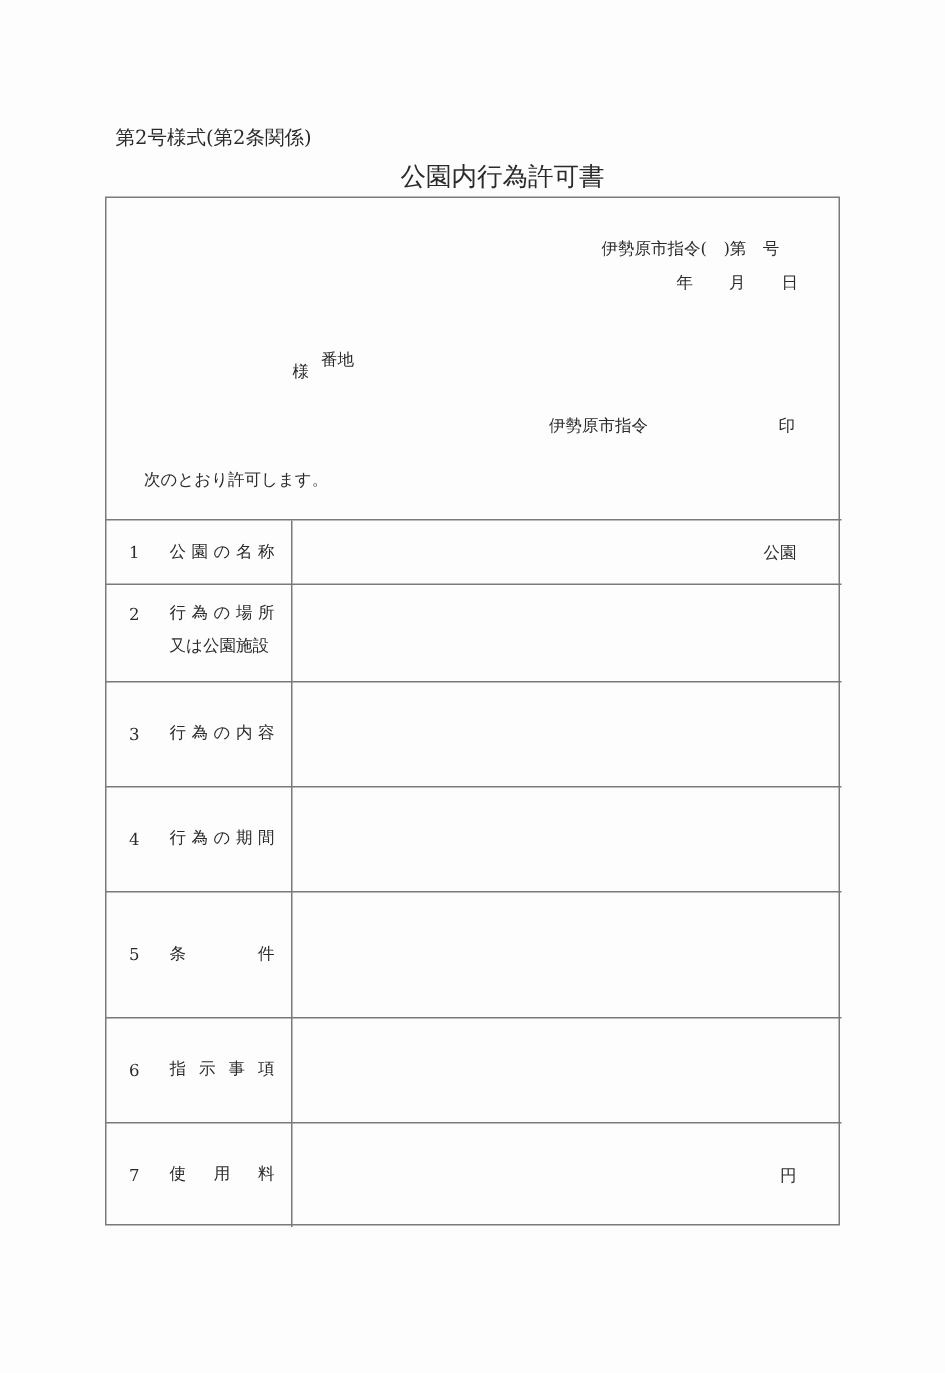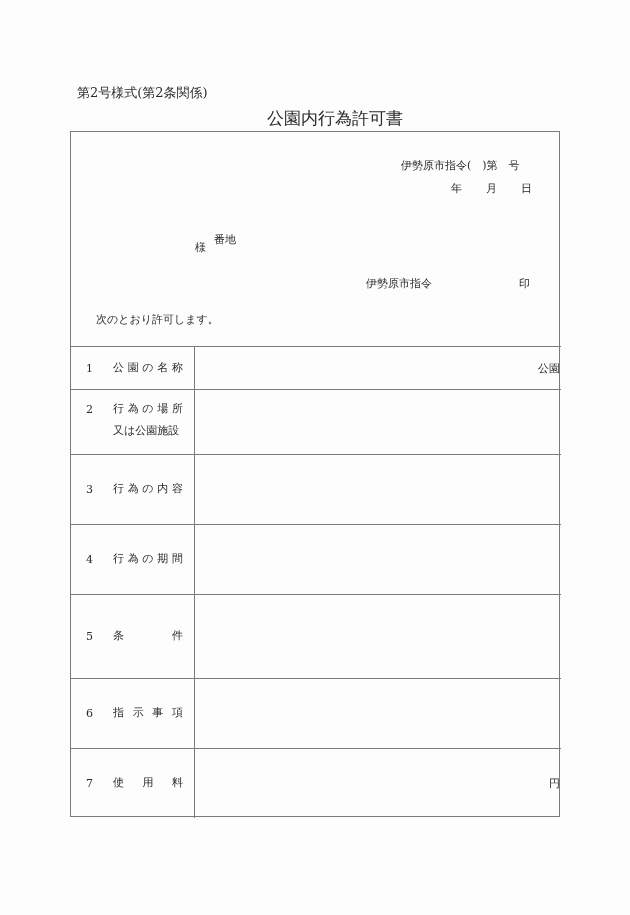--- a/index.html
+++ b/index.html
@@ -74,20 +74,21 @@
     .spread span { display: inline-block; }
 
     .row-value {
       position: absolute;
       left: 195px;
       width: 365px;
       display: flex;
       align-items: center;
       justify-content: flex-end;
       box-sizing: border-box;
+      padding-right: 29px;
       font-size: 11px;
     }
   </style>
 </head>
 <body>
 
 <div class="abs form-label">第2号様式(第2条関係)</div>
 <div class="abs doc-title">公園内行為許可書</div>
 
 <div class="frame"></div>

